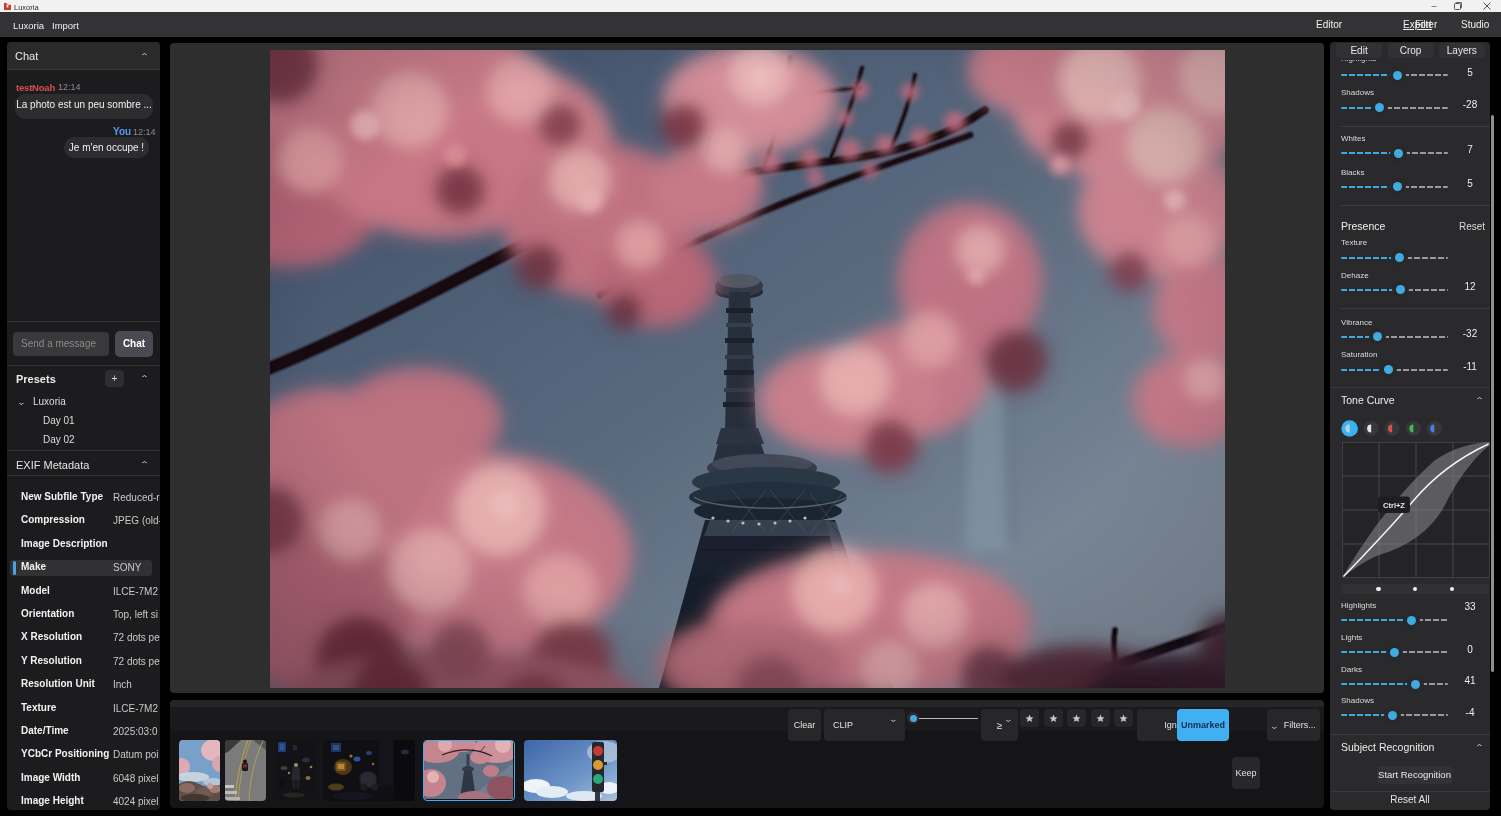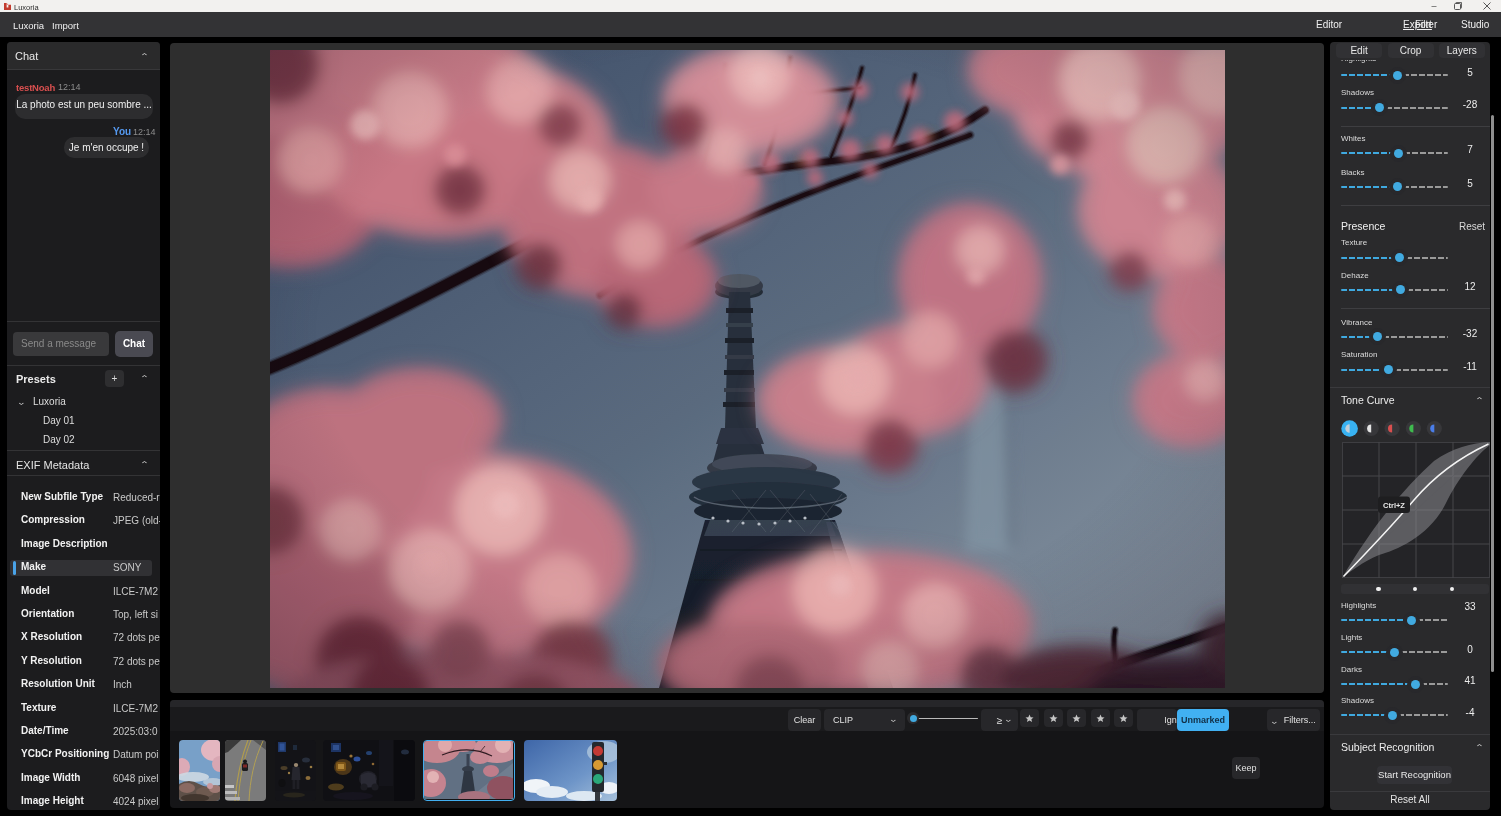--- a/index.html
+++ b/index.html
@@ -8,21 +8,21 @@
 #root { position:absolute; left:0; top:0; width:1501px; height:816px; background:#000; }
 .abs { position:absolute; }
 .panel { position:absolute; border-radius:4px; }
 .divider { position:absolute; height:1px; background:#3e3e41; }
 .lbl { position:absolute; font-size:8px; color:#dcdcdc; white-space:nowrap; }
 .val { position:absolute; font-size:10px; color:#ededed; text-align:center; width:28px; white-space:nowrap; }
 .chev { position:absolute; font-size:8px; color:#cfcfcf; transform:scaleX(1.4); }
 .exr { position:absolute; left:21px; width:139px; height:13px; overflow:hidden; }
 .exr b { position:absolute; left:0; top:0; font-size:10px; font-weight:bold; color:#f2f2f2; white-space:nowrap; }
 .exr span { position:absolute; left:92px; top:1px; font-size:10px; color:#c9c9c9; white-space:nowrap; }
-.tbtn { position:absolute; top:709px; height:22px; background:#27272a; border-radius:4px; color:#e2e2e2; font-size:9px; display:flex; align-items:center; justify-content:center; }
+.tbtn { position:absolute; top:709px; height:32px; background:#27272a; border-radius:4px; color:#e2e2e2; font-size:9px; display:flex; align-items:center; justify-content:center; }
 .star { position:absolute; top:709px; width:19px; height:18px; background:#27272a; border-radius:4px; }
 .star svg { position:absolute; left:5px; top:4.5px; }
 .th { position:absolute; top:740px; height:61px; border-radius:4px; overflow:hidden; }
 .sld { position:absolute; left:1341px; width:107px; height:17px; }
 .sld .tr { position:absolute; top:7.5px; height:2px; border-radius:1px; }
 .sld .tb { position:absolute; top:0; width:17px; height:17px; border-radius:50%; background:#28282b; }
 .sld .tb:after { content:""; position:absolute; left:4px; top:4px; width:9px; height:9px; border-radius:50%; background:#41aae0; }
 </style>
 </head>
 <body>

